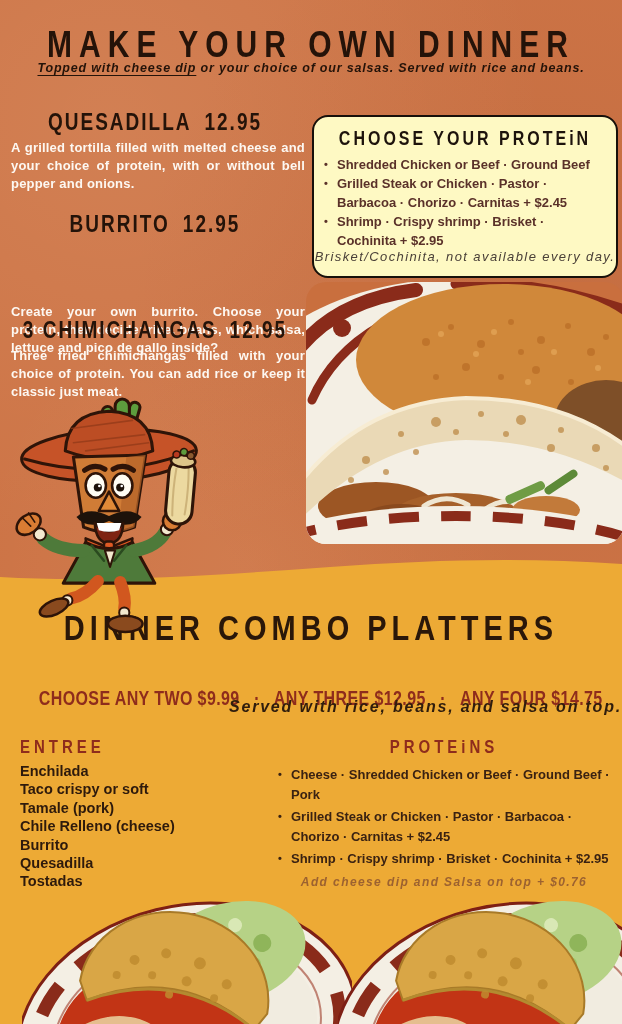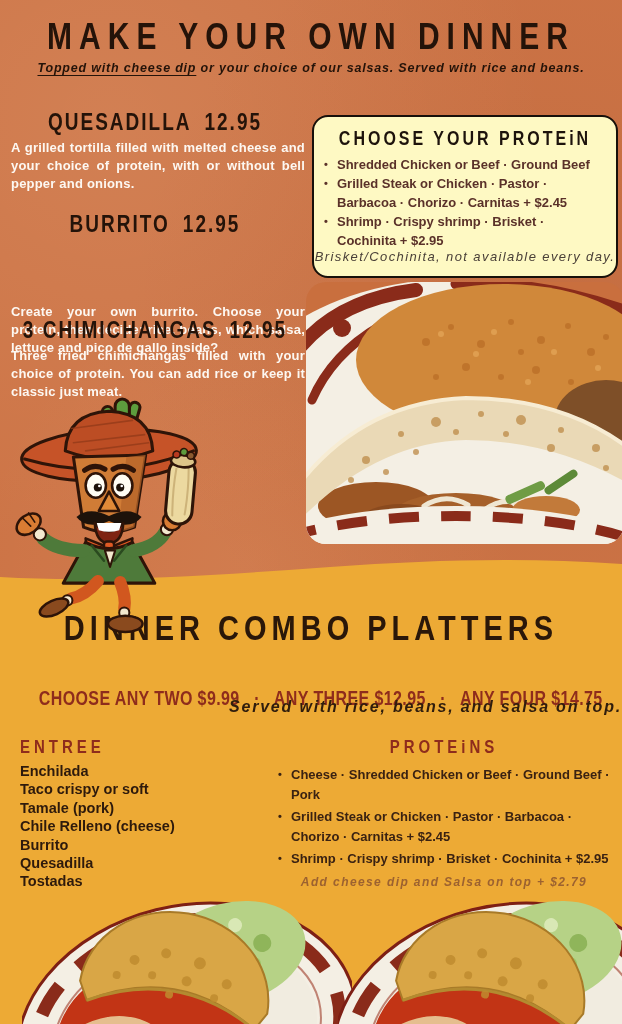--- a/index.html
+++ b/index.html
@@ -13,21 +13,21 @@
     background:
       radial-gradient(circle at 18% 12%, rgba(255,230,200,.10), transparent 42%),
       radial-gradient(circle at 85% 30%, rgba(120,50,20,.10), transparent 45%),
       radial-gradient(circle at 40% 55%, rgba(255,220,180,.08), transparent 40%);
   }
   .abs{position:absolute;}
   .tall{display:inline-block;transform:scaleY(1.22);transform-origin:center;}
   .center{left:0;right:0;text-align:center;}
 
   
-  .page-title{top:20px;font-size:30px;font-weight:700;letter-spacing:7px;color:#241309;}
+  .page-title{top:28px;font-size:30px;font-weight:700;letter-spacing:7px;color:#241309;}
   .page-subtitle{top:61px;font-size:12.5px;font-style:italic;font-weight:700;letter-spacing:.8px;color:#241309;}
   .page-subtitle .u{text-decoration:underline;text-underline-offset:3px;}
 
   .left-col{left:8px;width:294px;}
   .item-head{font-size:19px;font-weight:700;letter-spacing:2px;text-align:center;color:#241309;}
   .item-head .price{margin-left:13px;}
   .item-desc{
     font-size:13px;font-weight:700;line-height:1.4;color:#fdf8f2;
     text-align:justify;padding:0 3px;letter-spacing:.2px;
   }
@@ -311,21 +311,21 @@
         </li>
       <li>
           <span class="blt">•</span>
           <span>Grilled Steak or Chicken · Pastor · Barbacoa · Chorizo · Carnitas + $2.45</span>
         </li>
       <li>
           <span class="blt">•</span>
           <span>Shrimp · Crispy shrimp · Brisket · Cochinita + $2.95</span>
         </li>
     </ul>
-    <div class="proteins-note">Add cheese dip and Salsa on top + $2.79</div>
+    <div class="proteins-note">Add cheese dip and Salsa on top + $0.76</div>
   </div>
 
   <svg width="0" height="0" style="position:absolute">
     <defs>
       <g id="plateSym">
         <g transform="rotate(-14 165 170)">
           <ellipse cx="165" cy="170" rx="172" ry="128" fill="#f4efe4" stroke="#7e1f14" stroke-width="3"></ellipse>
           <ellipse cx="165" cy="170" rx="155" ry="112" fill="none" stroke="#8a2b1a" stroke-width="13" stroke-dasharray="34 26"></ellipse>
           <ellipse cx="165" cy="170" rx="136" ry="95" fill="none" stroke="#9c3a28" stroke-width="2" opacity="0.6"></ellipse>
           <ellipse cx="165" cy="170" rx="132" ry="92" fill="#f1ece0"></ellipse>

